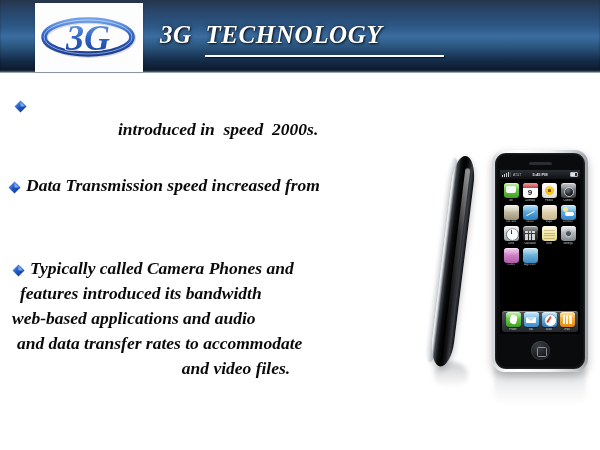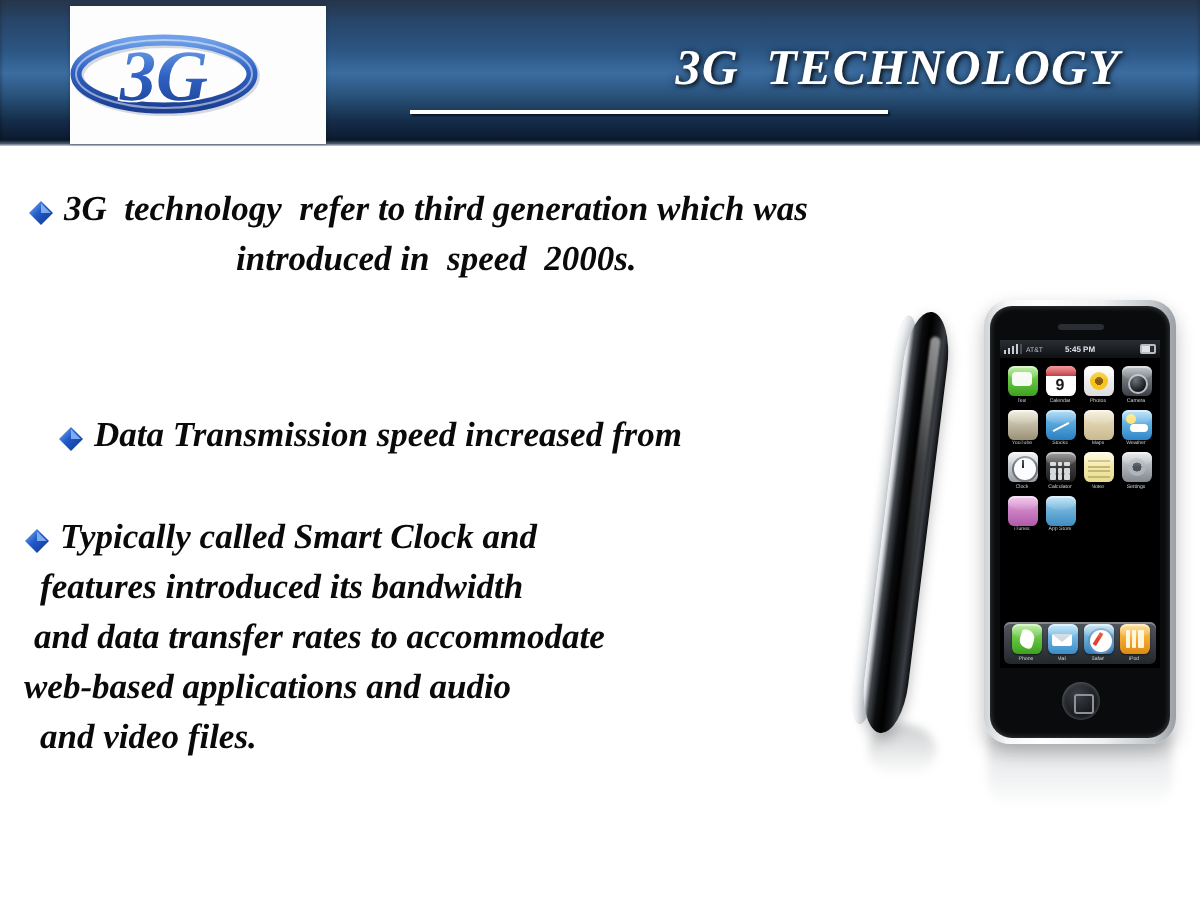--- a/index.html
+++ b/index.html
@@ -56,37 +56,37 @@
     width: 600px;
     height: 3px;
     background: linear-gradient(to bottom, #0a1626, #4a5c70 60%, #cfd6dd);
   }
 
   
   #logo-box {
     position: absolute;
     left: 35px;
     top: 3px;
-    width: 128px;
+    width: 108px;
     height: 69px;
     background: #fdfdfd;
     display: flex;
     align-items: center;
-    justify-content: flex-start;
+    justify-content: center;
     box-shadow: 0 0 2px rgba(0,0,0,0.25);
   }
   #logo-box svg { display: block; }
 
   
   #slide-title {
     position: absolute;
     left: 160px;
     top: 21px;
     width: 400px;
-    text-align: right;
+    text-align: left;
     color: #ffffff;
     font-size: 25px;
     font-weight: bold;
     font-style: italic;
     font-family: "Liberation Serif", "DejaVu Serif", serif;
     letter-spacing: 0.6px;
     white-space: pre;
     text-shadow: 1px 1px 2px rgba(0,0,0,0.75), 0 0 4px rgba(0,0,0,0.5);
   }
   #title-underline {
@@ -117,27 +117,27 @@
     height: 13px;
     margin-right: 5px;
     position: relative;
     top: 1px;
     vertical-align: middle;
   }
   .diamond-bullet svg { display: block; }
 
   #bullet-1 { left: 14px; top: 92px; width: 530px; }
   #bullet-1 .line2 { padding-left: 104px; }
-  #bullet-2 { left: 29px; top: 173px; width: 430px; margin-top: 32px; }
+  #bullet-2 { left: 8px; top: 173px; width: 430px; }
   #bullet-2 .line2 { padding-left: 4px; }
   #bullet-3 { left: 12px; top: 256px; width: 440px; }
   #bullet-3 .l2 { padding-left: 8px; }
   #bullet-3 .l3 { padding-left: 5px; }
   #bullet-3 .l4 { padding-left: 0px; }
-  #bullet-3 .l5 { padding-left: 8px; }
+  #bullet-3 .l5 { padding-left: 8px; text-align: center; }
 
   
   #phones {
     position: absolute;
     left: 420px;
     top: 140px;
     width: 180px;
     height: 260px;
   }
 
@@ -411,39 +411,39 @@
     <div class="bullet-line"><span class="diamond-bullet"><svg width="13" height="13" viewBox="0 0 13 13">
             <defs>
               <linearGradient id="dg1" x1="0" y1="0" x2="1" y2="1">
                 <stop offset="0%" stop-color="#7fb4f5"></stop>
                 <stop offset="45%" stop-color="#2159c8"></stop>
                 <stop offset="100%" stop-color="#10348c"></stop>
               </linearGradient>
             </defs>
             <polygon points="6.5,0.5 12.5,6.5 6.5,12.5 0.5,6.5" fill="url(#dg1)"></polygon>
             <polygon points="6.5,1.6 11.4,6.5 6.5,6.5" fill="#9cc8fa" opacity="0.75"></polygon>
-          </svg></span><span>3G  technology  refer to third generation which was</span></div>
+          </svg></span></div>
     <div class="bullet-line line2"><span>introduced in  speed  2000s.</span></div>
   </div>
 
   <div class="bullet-block" id="bullet-2">
     <div class="bullet-line"><span class="diamond-bullet"><svg width="13" height="13" viewBox="0 0 13 13">
             <polygon points="6.5,0.5 12.5,6.5 6.5,12.5 0.5,6.5" fill="url(#dg1)"></polygon>
             <polygon points="6.5,1.6 11.4,6.5 6.5,6.5" fill="#9cc8fa" opacity="0.75"></polygon>
           </svg></span><span>Data Transmission speed increased from</span></div>
   </div>
 
   <div class="bullet-block" id="bullet-3">
     <div class="bullet-line"><span class="diamond-bullet"><svg width="13" height="13" viewBox="0 0 13 13">
             <polygon points="6.5,0.5 12.5,6.5 6.5,12.5 0.5,6.5" fill="url(#dg1)"></polygon>
             <polygon points="6.5,1.6 11.4,6.5 6.5,6.5" fill="#9cc8fa" opacity="0.75"></polygon>
-          </svg></span><span>Typically called Smart Clock and</span></div>
+          </svg></span><span>Typically called Camera Phones and</span></div>
     <div class="bullet-line l2"><span>features introduced its bandwidth</span></div>
+    <div class="bullet-line l4"><span>web-based applications and audio</span></div>
     <div class="bullet-line l3"><span>and data transfer rates to accommodate</span></div>
-    <div class="bullet-line l4"><span>web-based applications and audio</span></div>
     <div class="bullet-line l5"><span>and video files.</span></div>
   </div>
 
   <div id="phones">
 
     <div id="phone-side-reflection"></div>
     <div id="phone-front-reflection"></div>
 
     <div id="phone-side">
       <div id="phone-side-edge"></div>

